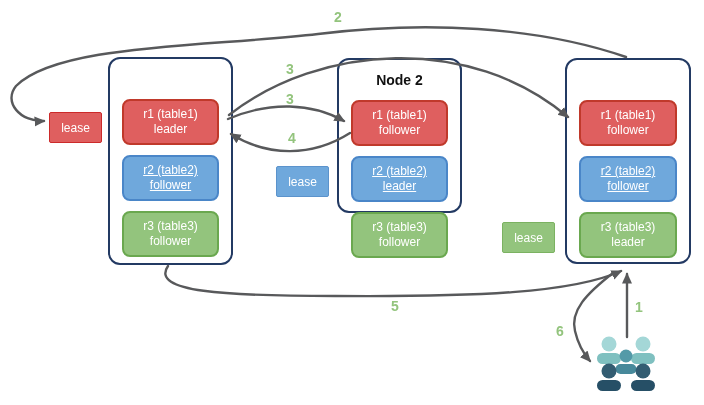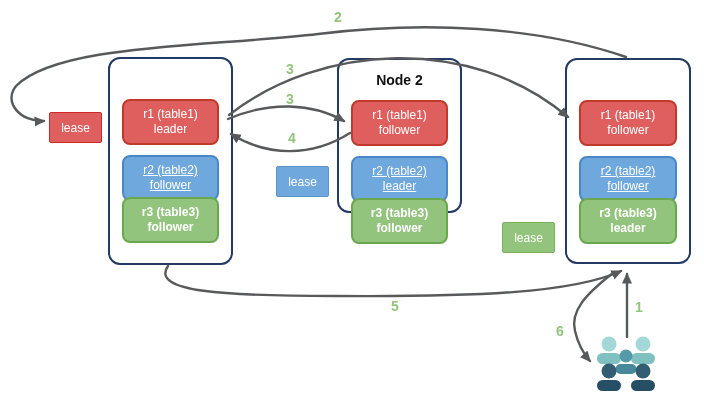--- a/index.html
+++ b/index.html
@@ -16,21 +16,21 @@
     margin-top:12px;text-align:center;font-size:14px;font-weight:bold;color:#111111;
   }
   .replica{
     position:absolute;left:12px;right:12px;height:46px;border-radius:8px;box-sizing:border-box;
     display:flex;flex-direction:column;align-items:center;justify-content:center;
     color:#ffffff;font-size:12px;line-height:1.25;text-align:center;
   }
   .replica.red{background:#df5f5f;border:2px solid #c0392b;}
   .replica.blue{background:#6fa8dc;border:2px solid #4a86c8;}
   .replica.green{background:#93c47d;border:2px solid #6aa84f;}
-  .r1{top:40px;} .r2{top:96px;text-decoration:underline;} .r3{top:138px;font-weight:bold;}
+  .r1{top:40px;} .r2{top:96px;text-decoration:underline;} .r3{top:152px;}
   .lease{
     position:absolute;width:53px;height:31px;border-radius:2px;box-sizing:border-box;
     display:flex;align-items:center;justify-content:center;
     color:#ffffff;font-size:12px;z-index:3;
   }
   .lease-red{background:#df5f5f;border:1.5px solid #cc2a2a;}
   .lease-blue{background:#6fa8dc;border:1.5px solid #5b93cc;}
   .lease-green{background:#93c47d;border:1.5px solid #7bb261;}
   .step{
     position:absolute;font-size:14px;font-weight:bold;color:#93c47d;z-index:5;

